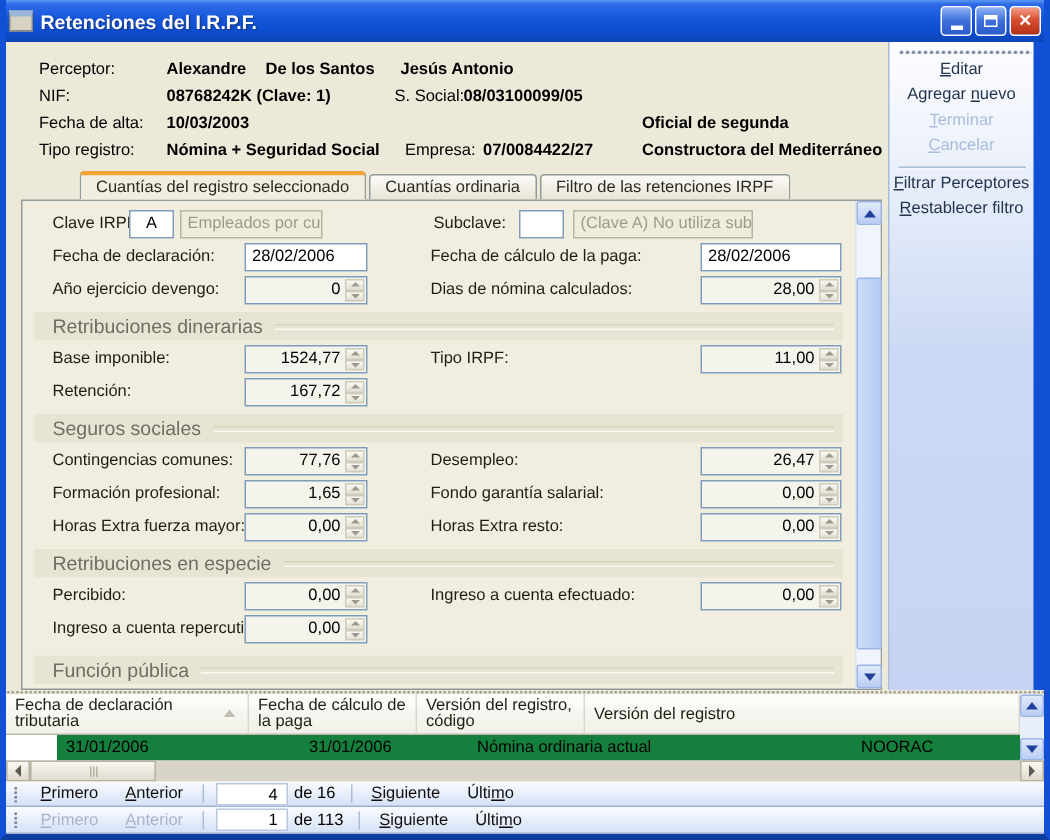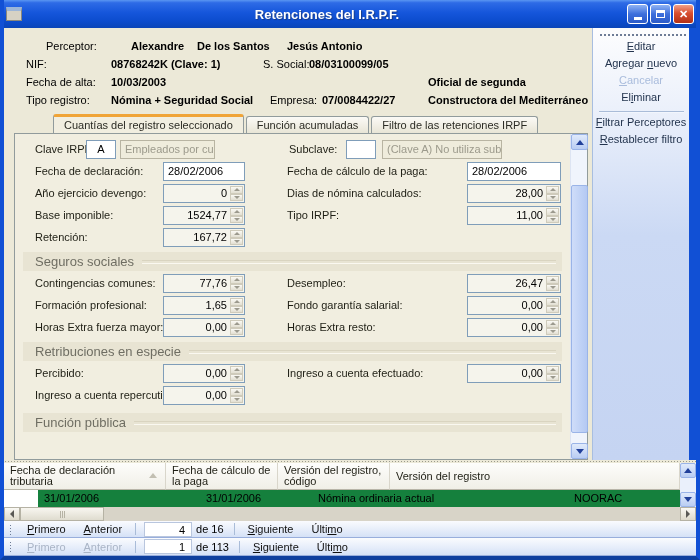--- a/index.html
+++ b/index.html
@@ -8,39 +8,39 @@
 
   .window { position:relative; width:700px; height:560px;
     border-left:4px solid #1150D5; border-right:4px solid #1150D5; border-bottom:4px solid #0E3F9E;
     background:#ECE9D8; overflow:hidden; }
 
   
   .titlebar { position:absolute; left:-4px; top:0; width:700px; height:28px;
     background:linear-gradient(180deg,#5A96F2 0%,#2E6BE6 10%,#1556DB 45%,#0C4CCE 75%,#0A45B8 100%);
     display:flex; align-items:center; padding:0 6px; }
   .app-icon { width:16px; height:14px; background:#D6D2C4; border:1px solid #8A887C; border-top:4px solid #9CB6D8; margin-right:5px; }
-  .title { color:#fff; font-weight:bold; font-size:13px; text-shadow:1px 1px 1px #1A3C85; flex:1;text-align:center; }
+  .title { color:#fff; font-weight:bold; font-size:13px; text-shadow:1px 1px 1px #1A3C85; flex:1; }
   .tb-btns { display:flex; gap:2px; }
   .tb-btn { width:21px; height:20px; border:1px solid #FFFFFF; border-radius:3px;
     display:flex; align-items:center; justify-content:center;
     background:linear-gradient(180deg,#8FB3F4 0%,#3D6FDC 50%,#2C5BC8 100%); }
   .tb-btn.close { background:linear-gradient(180deg,#F0A089 0%,#D94F30 45%,#B23015 100%); }
   .glyph-min { width:8px; height:3px; background:#fff; align-self:flex-end; margin:0 0 3px 0; }
   .glyph-max { width:9px; height:8px; border:1px solid #fff; border-top:3px solid #fff; }
   .glyph-close { color:#fff; font-size:11px; font-weight:bold; line-height:1; }
 
   
   .body { position:absolute; left:0; top:28px; width:692px; height:432px; display:flex; }
   .content { width:588px; position:relative; background:#ECE9D8; }
 
   
   .header-panel { position:relative; height:86px; }
   .hp { position:absolute; white-space:nowrap; }
   .hv { font-weight:bold; }
-  .r1 { top:12px;margin-left:20px; } .r2 { top:30px; } .r3 { top:48px; } .r4 { top:66px; }
+  .r1 { top:12px; } .r2 { top:30px; } .r3 { top:48px; } .r4 { top:66px; }
 
   
   .tabs { position:absolute; left:10px; top:86px; height:19px; display:flex; align-items:flex-end; gap:2px; }
   .tab { height:17px; padding:2px 10px 0 10px; background:linear-gradient(180deg,#FBFAF6,#E8E5D6);
     border:1px solid #919B9C; border-bottom:none; border-radius:3px 3px 0 0; color:#2B2B24; white-space:nowrap; }
   .tab.active { height:19px; background:#F1EEE0; border-top:3px solid #F0A437; font-weight:normal; z-index:3;margin-left:39px; }
 
   
   .panel { position:absolute; left:10px; top:105px; width:574px; height:327px;
     border:1px solid #919B9C; background:#F1EEE0; z-index:2; }
@@ -171,21 +171,21 @@
 
         <span class="hp r4" style="left:22px">Tipo registro:</span>
         <span class="hp hv r4" style="left:107px">Nómina + Seguridad Social</span>
         <span class="hp r4" style="left:266px">Empresa:</span>
         <span class="hp hv r4" style="left:318px">07/0084422/27</span>
         <span class="hp hv r4" style="left:424px">Constructora del Mediterráneo</span>
       </div>
 
       <div class="tabs">
         <div class="tab active">Cuantías del registro seleccionado</div>
-        <div class="tab">Función acumuladas</div>
+        <div class="tab">Cuantías ordinaria</div>
         <div class="tab">Filtro de las retenciones IRPF</div>
       </div>
 
       <div class="panel">
         <div class="form-area">
 
           <div class="frow" style="margin-top:5px">
             <span class="lbl lL">Clave IRPF:</span>
             <span class="tbox" style="left:71px;width:30px;text-align:center">A</span>
             <span class="tbox dis" style="left:105px;width:95px">Empleados por cuenta ajen</span>
@@ -217,20 +217,21 @@
               <span class="spin">
                   <span class="sbn">
                     <i class="tri-u"></i>
                   </span>
                   <span class="sbn">
                     <i class="tri-d"></i>
                   </span>
                 </span></span>
           </div>
 
+          <div class="section">Retribuciones dinerarias</div>
 
           <div class="frow">
             <span class="lbl lL">Base imponible:</span>
             <span class="tbox iL num"><span>1524,77</span>
               <span class="spin">
                   <span class="sbn">
                     <i class="tri-u"></i>
                   </span>
                   <span class="sbn">
                     <i class="tri-d"></i>
@@ -390,22 +391,22 @@
               <i class="arr-d"></i>
             </div>
         </div>
       </div>
     </div>
 
     <div class="sidebar">
       <div class="grip"></div>
       <div class="menu-item"><span></span><span class="ak">E</span><span>ditar</span></div>
       <div class="menu-item"><span>Agregar </span><span class="ak">n</span><span>uevo</span></div>
+      <div class="menu-item dis"><span></span><span class="ak">T</span><span>erminar</span></div>
       <div class="menu-item dis"><span></span><span class="ak">C</span><span>ancelar</span></div>
-      <div class="menu-item"><span>El</span><span class="ak">i</span><span>minar</span></div>
       <div class="menu-sep"></div>
       <div class="menu-item"><span></span><span class="ak">F</span><span>iltrar Perceptores</span></div>
       <div class="menu-item"><span></span><span class="ak">R</span><span>establecer filtro</span></div>
     </div>
   </div>
 
   <div class="splitter"></div>
 
   <div class="grid">
     <div class="grid-cols">

